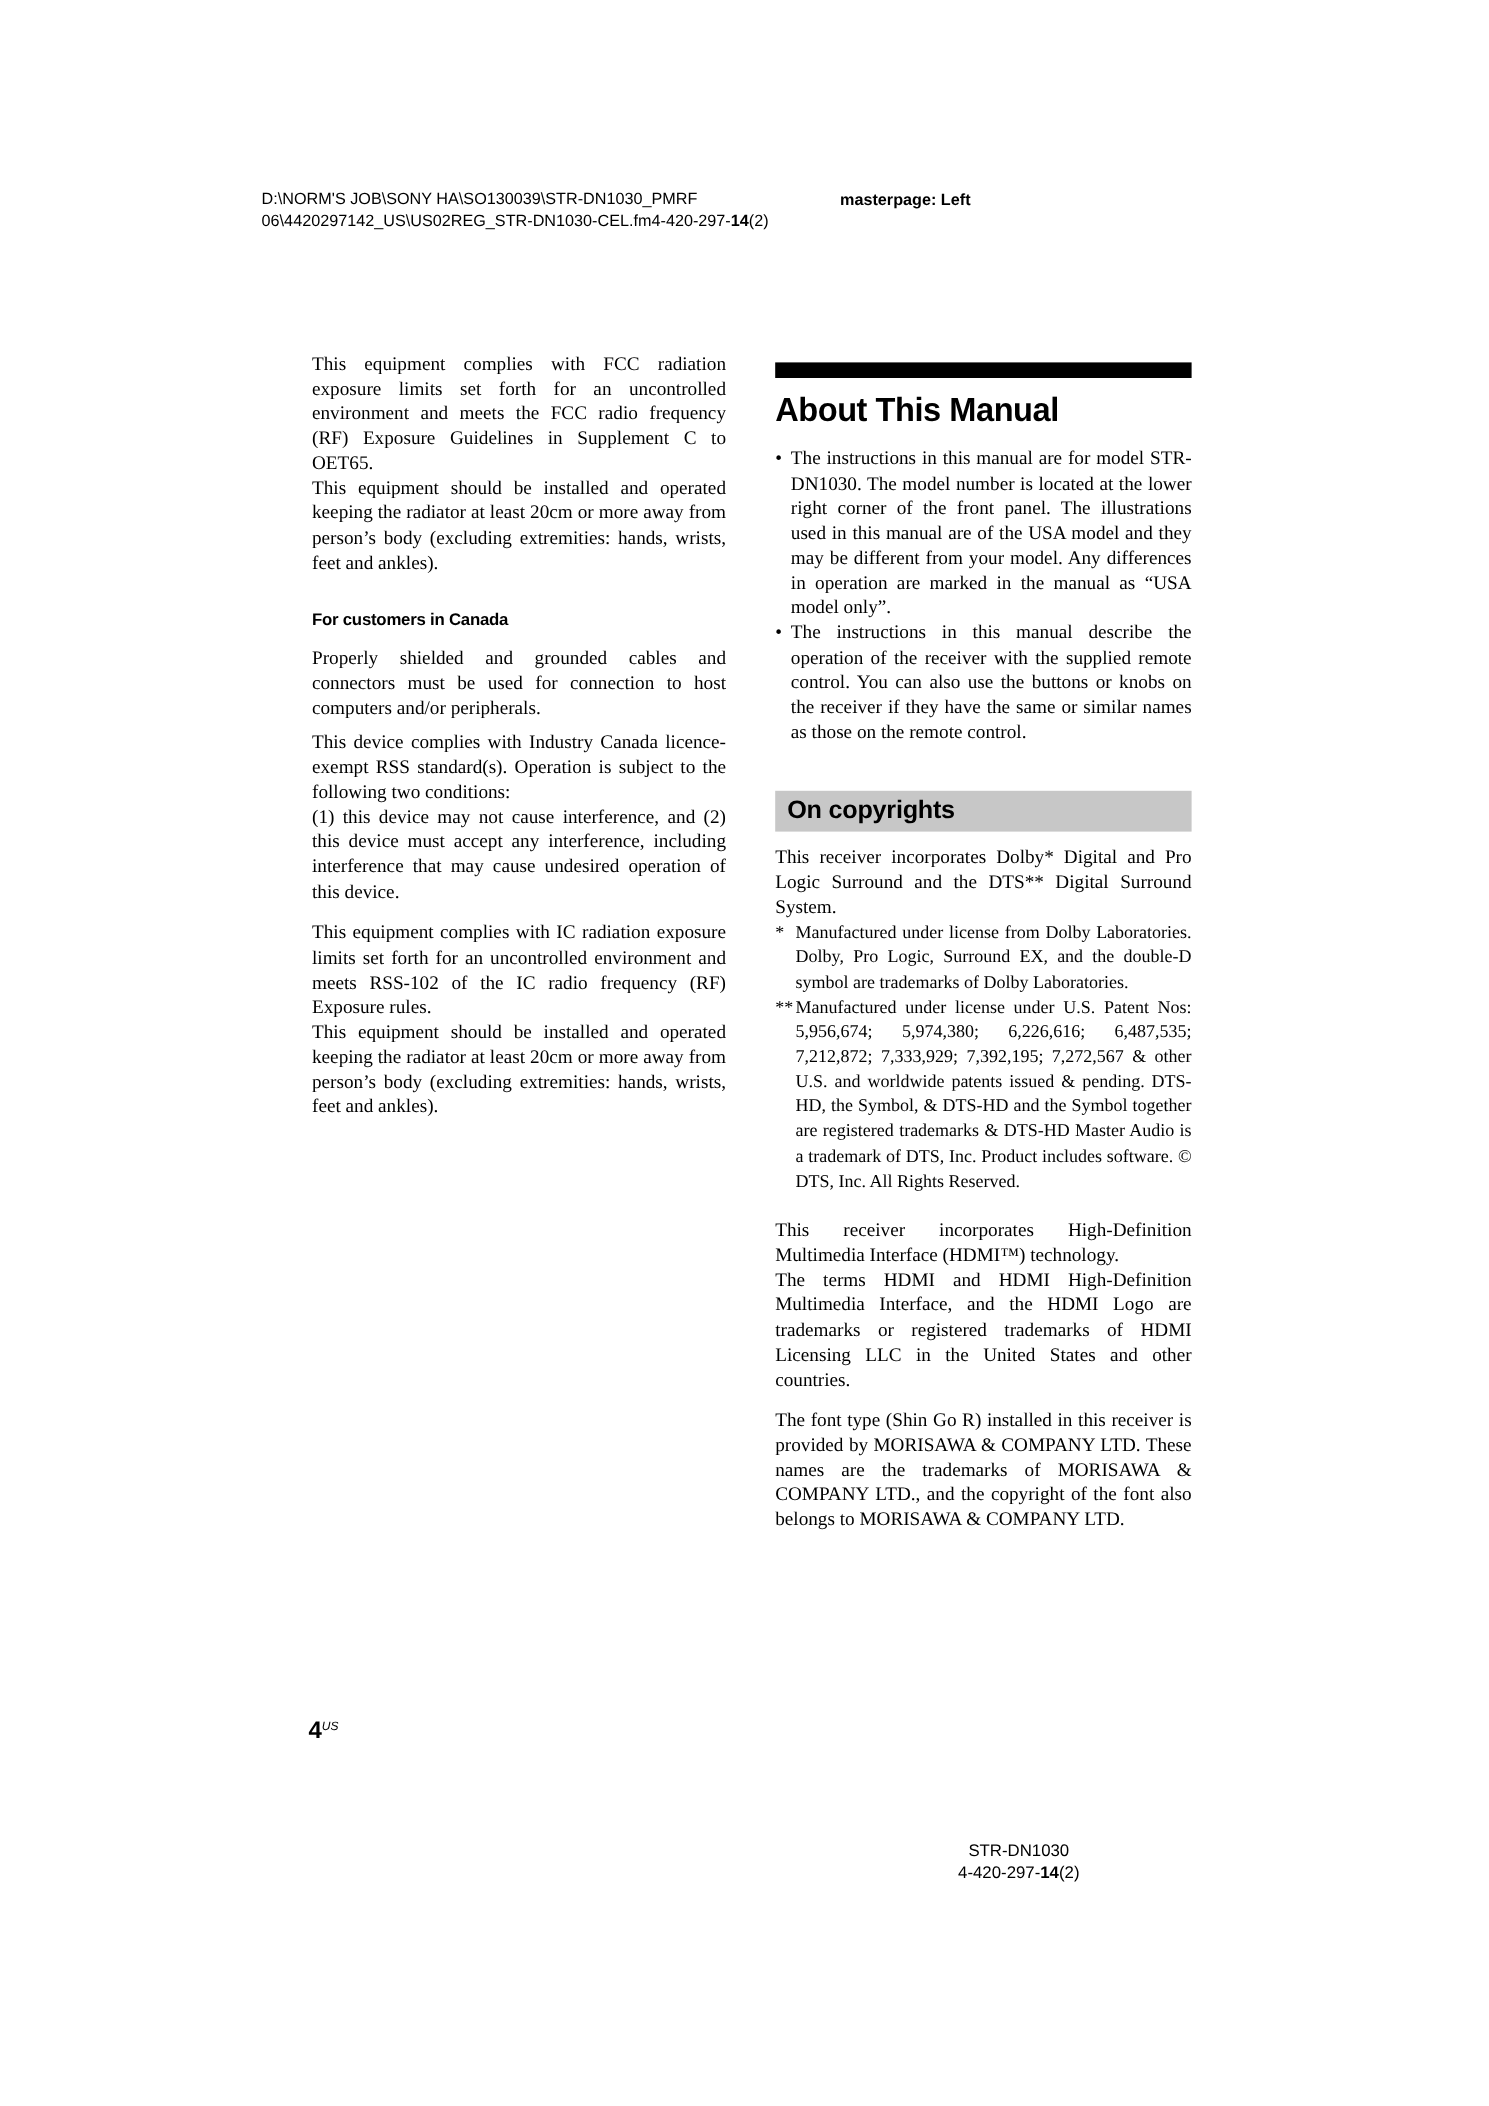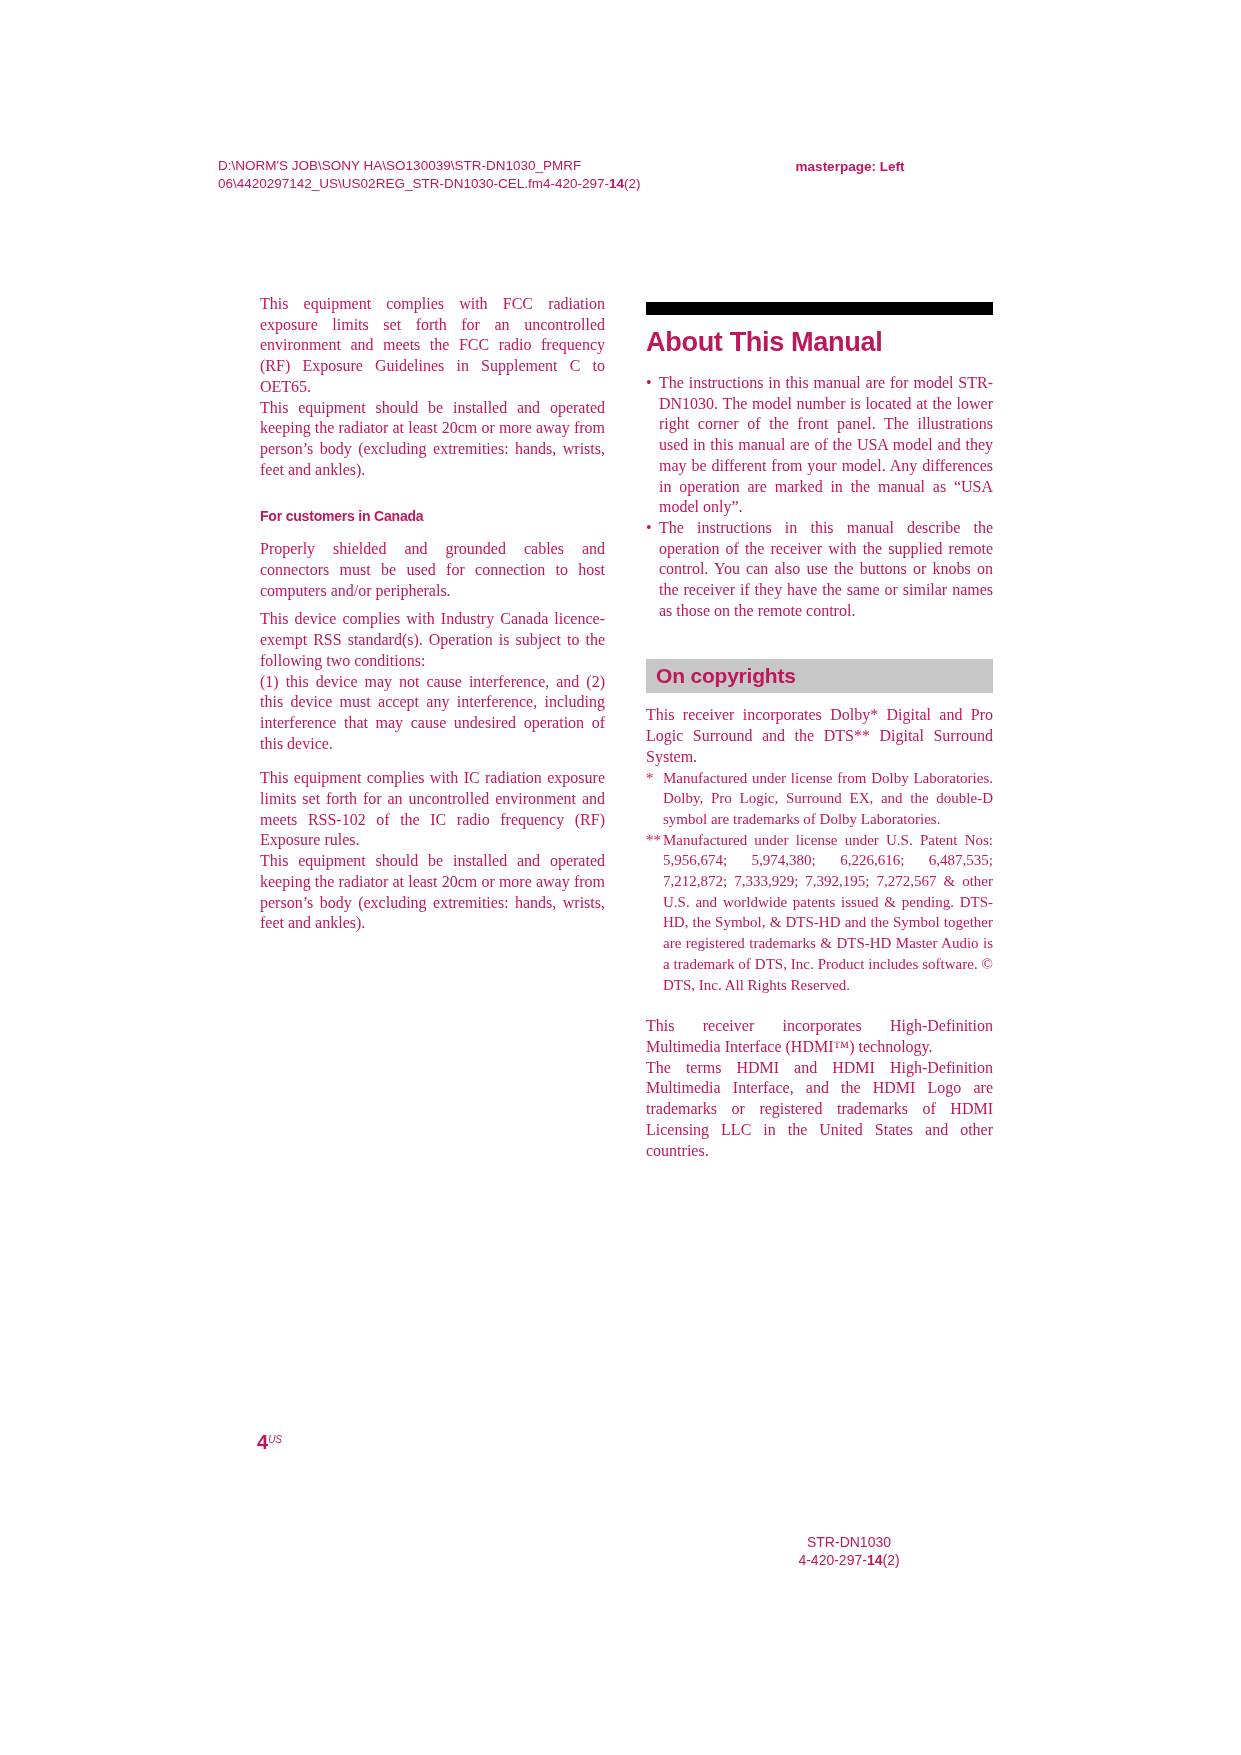--- a/index.html
+++ b/index.html
@@ -1,23 +1,23 @@
 <!DOCTYPE html>
 <html><head>
 <meta charset="utf-8">
 <style>
   html,body{margin:0;padding:0;background:#ffffff;}
   .page{position:relative;width:1241px;height:1755px;background:#ffffff;overflow:hidden;
-        color:#be185d;font-family:"Liberation Serif",serif;}
+        color:#000000;font-family:"Liberation Serif",serif;}
   .b{font-weight:bold;}
 
   
   .hdr-left{position:absolute;left:218px;top:157px;font-family:"Liberation Sans",sans-serif;
             font-size:13.5px;line-height:17.5px;white-space:nowrap;}
-  .hdr-right{position:absolute;left:700px;top:159px;width:300px;text-align:center;
+  .hdr-right{position:absolute;left:700px;top:159px;width:300px;text-align:left;
              font-family:"Liberation Sans",sans-serif;font-size:13.5px;font-weight:bold;}
 
   
   .col{position:absolute;top:294px;}
   .col-left{left:260px;width:345px;}
   .col-right{left:646px;width:347px;top:302px;}
 
   .body-p{font-size:16px;line-height:20.7px;text-align:justify;margin:0;}
   .mt8{margin-top:8px;}
   .mt14{margin-top:14px;}
@@ -98,20 +98,21 @@
     <p class="footnote">
       <span class="marker">*</span><span>Manufactured under license from Dolby Laboratories. Dolby, Pro Logic, Surround EX, and the double-D symbol are trademarks of Dolby Laboratories.</span>
     </p>
     <p class="footnote">
       <span class="marker">**</span><span>Manufactured under license under U.S. Patent Nos: 5,956,674; 5,974,380; 6,226,616; 6,487,535; 7,212,872; 7,333,929; 7,392,195; 7,272,567 &amp; other U.S. and worldwide patents issued &amp; pending. DTS-HD, the Symbol, &amp; DTS-HD and the Symbol together are registered trademarks &amp; DTS-HD Master Audio is a trademark of DTS, Inc. Product includes software. © DTS, Inc. All Rights Reserved.</span>
     </p>
 
     <p class="body-p" style="margin-top:21px;">This receiver incorporates High-Definition Multimedia Interface (HDMI™) technology.</p>
     <p class="body-p">The terms HDMI and HDMI High-Definition Multimedia Interface, and the HDMI Logo are trademarks or registered trademarks of HDMI Licensing LLC in the United States and other countries.</p>
 
+    <p class="body-p" style="margin-top:13px;">The font type (Shin Go R) installed in this receiver is provided by MORISAWA &amp; COMPANY LTD. These names are the trademarks of MORISAWA &amp; COMPANY LTD., and the copyright of the font also belongs to MORISAWA &amp; COMPANY LTD.</p>
   </div>
 
   <div class="page-num">
     <span class="n">4</span><span class="sup">US</span>
   </div>
 
   <div class="doc-id">
     <div>STR-DN1030</div>
     <div><span>4-420-297-</span><span class="b">14</span><span>(2)</span></div>
   </div>

